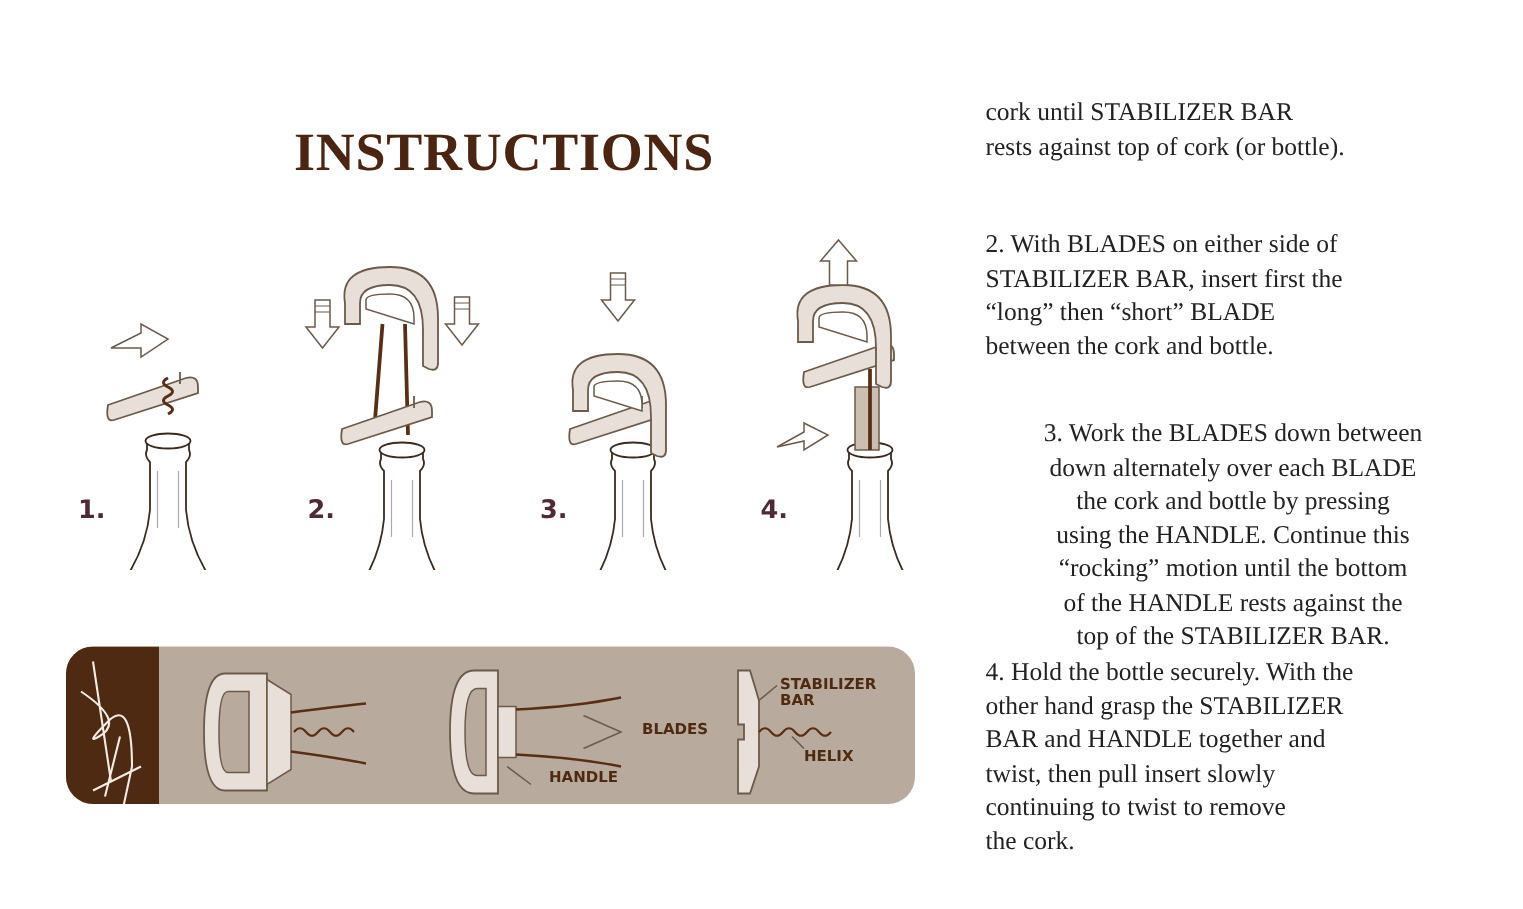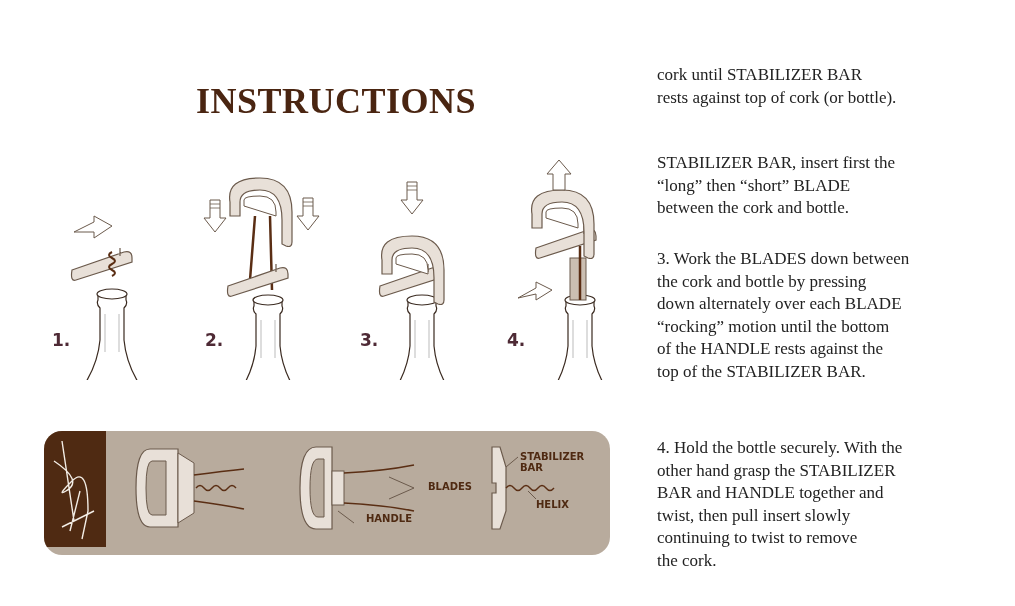--- a/index.html
+++ b/index.html
@@ -1,20 +1,20 @@
 <!DOCTYPE html>
 <html><head>
 <meta charset="utf-8">
 <style>
   html, body { margin:0; padding:0; background:#ffffff; }
   body { width:1015px; height:606px; position:relative; overflow:hidden; font-family:"Liberation Serif", serif; }
   .title { position:absolute; left:196px; top:80px; font-family:"Liberation Serif", serif; font-weight:bold; font-size:36px; color:#4a2511; letter-spacing:0.5px;text-align:right; }
   .steps-illus { position:absolute; left:40px; top:150px; width:580px; height:230px; }
   .step-num { position:absolute; font-family:"DejaVu Sans", sans-serif; font-weight:bold; font-size:17px; color:#4e2a35; }
-  .panel { position:absolute; left:44px; top:431px; width:566px; height:124px; background:#b8ab9d; border-radius:18px; overflow:hidden; }
+  .panel { position:absolute; left:44px; top:431px; width:566px; height:105px; background:#b8ab9d; border-radius:18px; overflow:hidden; }
   .panel-logo { position:absolute; left:0; top:0; width:62px; height:116px; background:#4f2a12; }
   .part-label { position:absolute; font-family:"DejaVu Sans", sans-serif; font-weight:bold; font-size:10px; color:#4f2a12; }
   .instr { position:absolute; left:657px; width:330px; font-family:"Liberation Serif", serif; font-size:17px; line-height:22.5px; color:#222; }
   .instr p { margin:0; }
 </style>
 </head>
 <body>
 
 <div class="title">INSTRUCTIONS</div>
 
@@ -113,28 +113,30 @@
   <div class="part-label" style="left:384px;top:50px;">BLADES</div>
   <div class="part-label" style="left:492px;top:68px;">HELIX</div>
   <div class="part-label" style="left:322px;top:82px;">HANDLE</div>
 </div>
 
 <div class="instr" style="top:64px;">
   <p>cork until STABILIZER BAR</p>
   <p>rests against top of cork (or bottle).</p>
 </div>
 <div class="instr" style="top:152px;">
+  <p>2. With BLADES on either side of</p>
   <p>STABILIZER BAR, insert first the</p>
   <p>“long” then “short” BLADE</p>
   <p>between the cork and bottle.</p>
 </div>
-<div class="instr" style="top:248px;">
+<div class="instr" style="top:278px;text-align:center;">
   <p>3. Work the BLADES down between</p>
+  <p>down alternately over each BLADE</p>
   <p>the cork and bottle by pressing</p>
-  <p>down alternately over each BLADE</p>
+  <p>using the HANDLE. Continue this</p>
   <p>“rocking” motion until the bottom</p>
   <p>of the HANDLE rests against the</p>
   <p>top of the STABILIZER BAR.</p>
 </div>
 <div class="instr" style="top:437px;">
   <p>4. Hold the bottle securely. With the</p>
   <p>other hand grasp the STABILIZER</p>
   <p>BAR and HANDLE together and</p>
   <p>twist, then pull insert slowly</p>
   <p>continuing to twist to remove</p>

